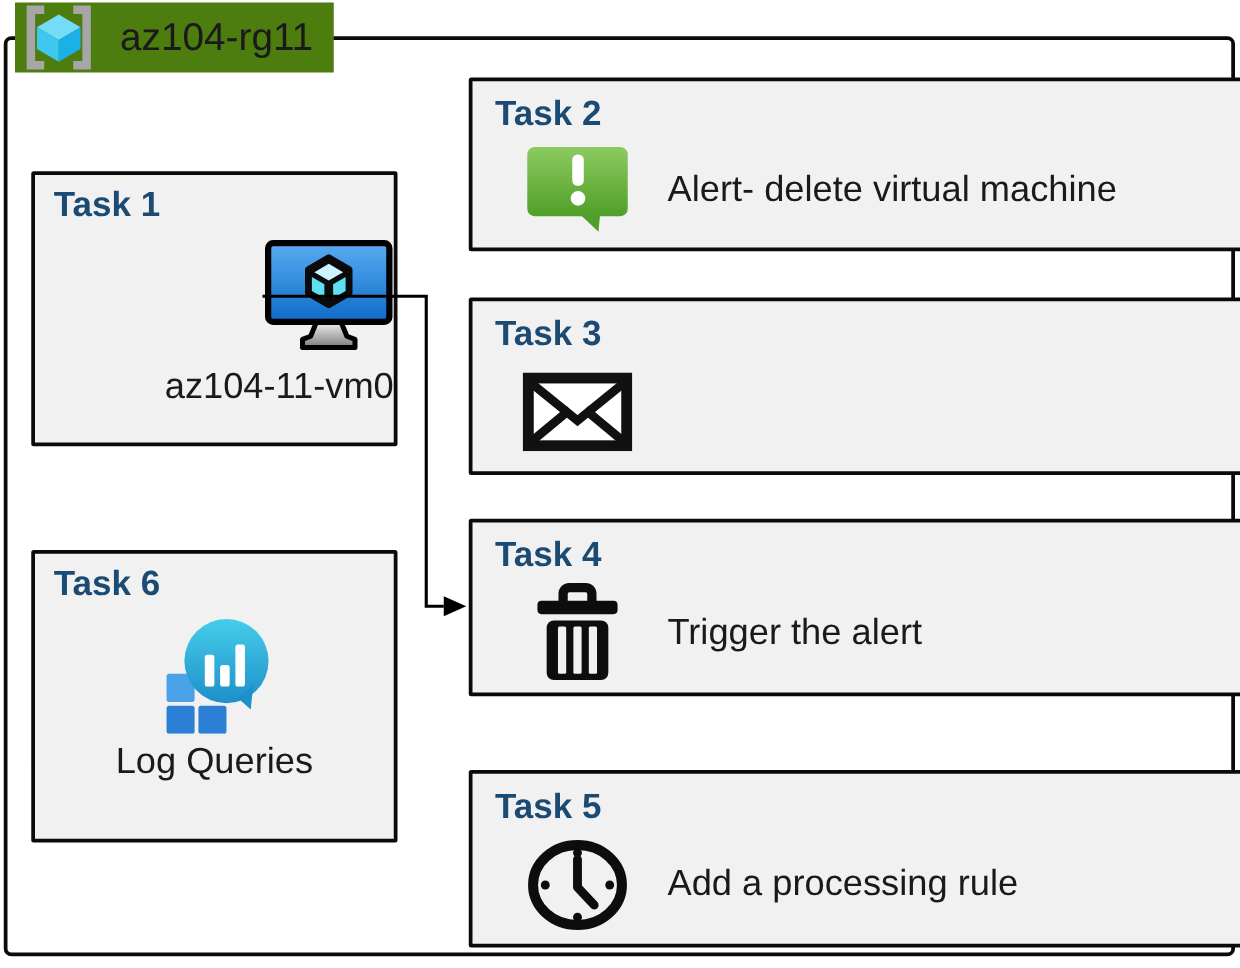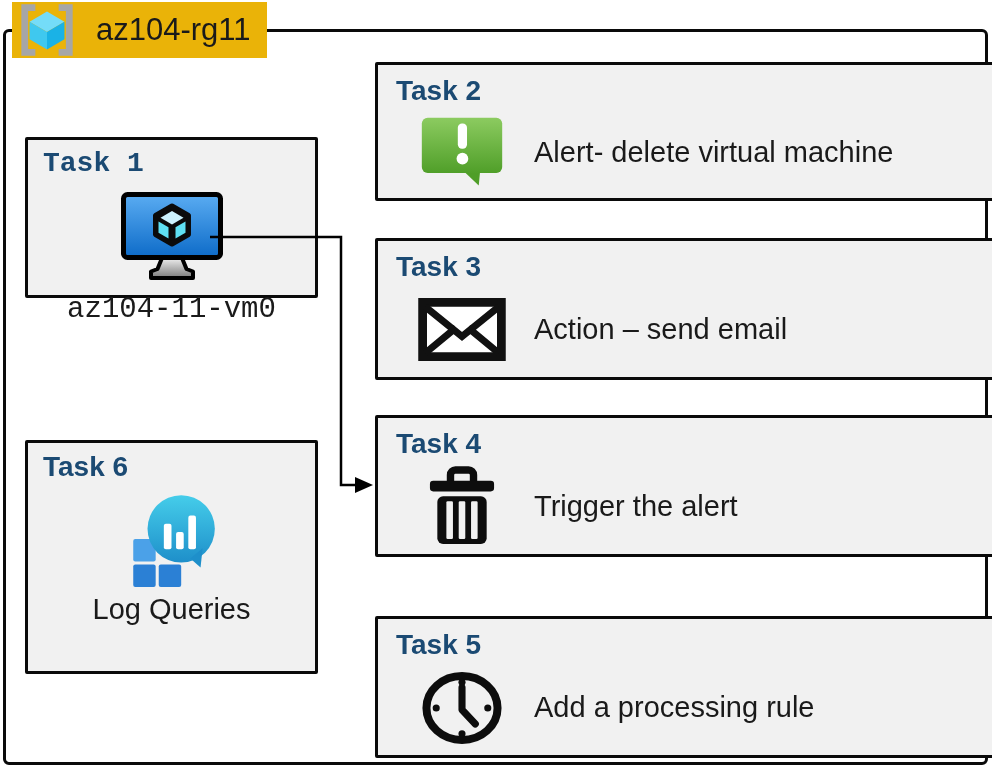--- a/index.html
+++ b/index.html
@@ -6,34 +6,34 @@
   .canvas{
     position:relative; width:992px; height:774px; background:#ffffff;
     font-family:"Liberation Sans", sans-serif; overflow:hidden;
   }
   .outer{
     position:absolute; left:3px; top:29px; width:985px; height:736px;
     border:3px solid #0a0a0a; border-radius:6px; box-sizing:border-box;
   }
   .rg-header{
     position:absolute; left:12px; top:2px; height:56px; z-index:2;
-    background:#eab308; display:flex; align-items:center;
+    background:#4d7c0f; display:flex; align-items:center;
     gap:18px; padding:0 16px 0 4px;
   }
   .rg-title{ font-size:31px; color:#1a1a1a; white-space:nowrap; }
 
   .task-box{
     position:absolute; background:#f1f1f1; border:3px solid #0a0a0a;
     border-radius:2px; box-sizing:border-box; display:flex; flex-direction:column;
   }
   .task-title{ color:#1b4a73; font-weight:bold; font-size:28px; line-height:1.1; }
   .task-label{ color:#1a1a1a; font-size:29px; white-space:nowrap; }
 
   
-  .t1{ left:25px; top:137px; width:293px; height:161px; align-items:center;font-family:Liberation Mono, monospace; }
+  .t1{ left:25px; top:137px; width:293px; height:220px; align-items:flex-end; }
   .t6{ left:25px; top:440px; width:293px; height:234px; align-items:center; }
   .t1 .task-title, .t6 .task-title{ align-self:flex-start; margin:9px 0 0 15px; }
   .t1 .icon-slot{ margin-top:11px; }
   .t6 .icon-slot{ margin-top:2px; }
   .t1 .task-label{ margin-top:10px; }
   .t6 .task-label{ margin-top:6px; }
 
   
   .rbox{ left:375px; width:668px; }
   .t2{ top:62px;  height:139px; }
@@ -147,21 +147,20 @@
   <div class="task-box rbox t3">
     <div class="task-title">Task 3</div>
     <div class="task-row">
       <div class="icon-cell">
         <svg width="88" height="63" viewBox="0 0 100 72">
           <rect x="5" y="5" width="90" height="62" fill="#ffffff" stroke="#111111" stroke-width="10"></rect>
           <path d="M8 10 L50 44 L92 10" fill="none" stroke="#111111" stroke-width="8"></path>
           <path d="M8 63 L43 34 M92 63 L57 34" fill="none" stroke="#111111" stroke-width="8"></path>
         </svg>
       </div>
-      <div class="task-label">Action – send email</div>
     </div>
   </div>
 
   <div class="task-box rbox t4">
     <div class="task-title">Task 4</div>
     <div class="task-row">
       <div class="icon-cell">
         <svg width="74" height="86" viewBox="0 0 90 100">
           <rect x="31" y="5" width="28" height="20" rx="6" fill="none" stroke="#0d0d0d" stroke-width="9"></rect>
           <rect x="6" y="18" width="78" height="13" rx="4" fill="#0d0d0d"></rect>

